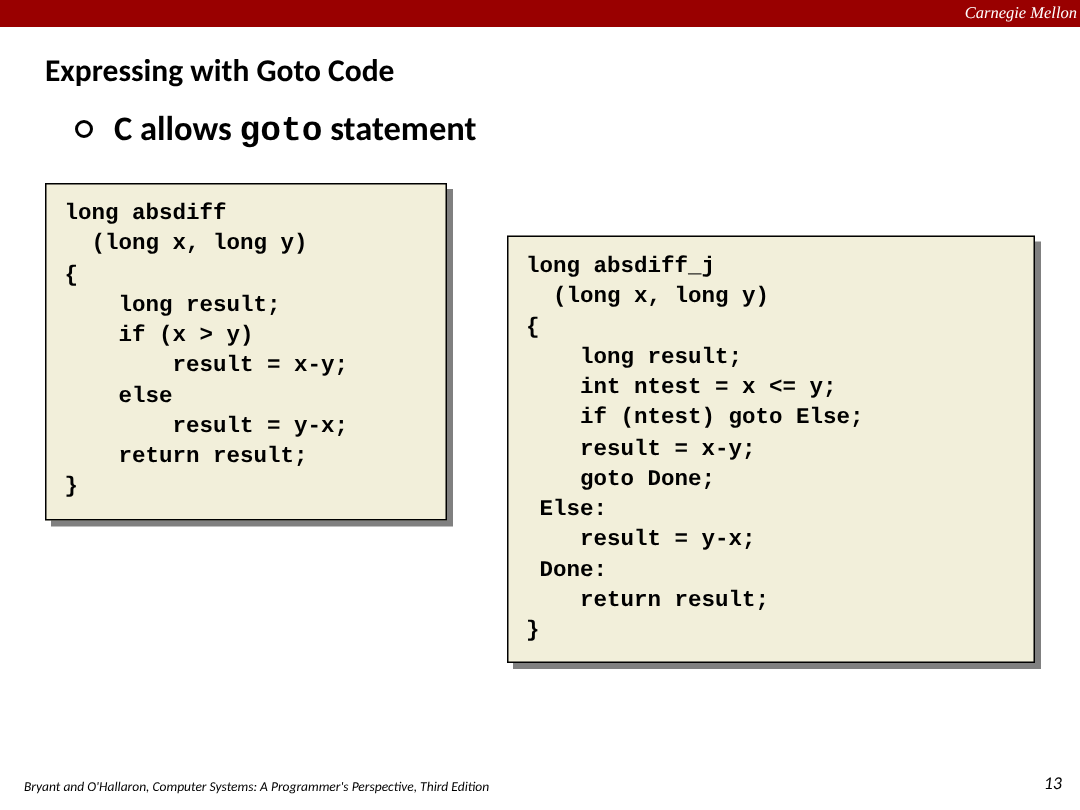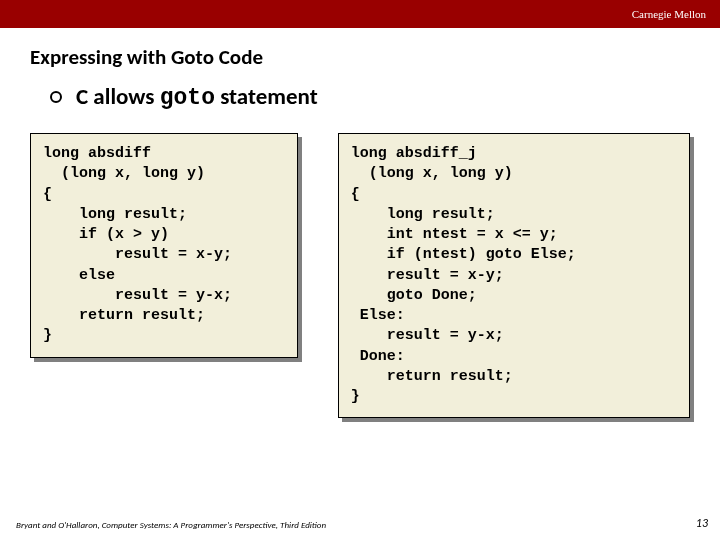--- a/index.html
+++ b/index.html
@@ -6,26 +6,27 @@
   body {
     width: 720px;
     height: 540px;
     background: #ffffff;
     font-family: Calibri, Arial, sans-serif;
     position: relative;
     overflow: hidden;
   }
   .header-bar {
     background: #990000;
-    height: 28px;
+    height: 18px;
     width: 100%;
     display: flex;
     justify-content: flex-end;
     align-items: center;
-    padding-right: 14px;
+    padding-right: 2px;
+    font-style: italic;
   }
   .header-text {
     color: #ffffff;
     font-size: 11px;
     font-family: "Times New Roman", serif;
   }
   .content {
     padding: 16px 30px 0 30px;
   }
   .title {
@@ -68,21 +69,21 @@
     box-shadow: 4px 4px 0 #808080;
     padding: 10px 12px;
     font-family: "Courier New", monospace;
     font-size: 15px;
     font-weight: bold;
     line-height: 1.35;
     white-space: pre;
     color: #000000;
   }
   .code-left { width: 300px; }
-  .code-right { width: 396px; }
+  .code-right { width: 396px; margin-top: 35px; }
   .footer {
     position: absolute;
     bottom: 10px;
     left: 16px;
     right: 12px;
     display: flex;
     justify-content: space-between;
     align-items: flex-end;
     font-size: 9px;
     color: #000000;

